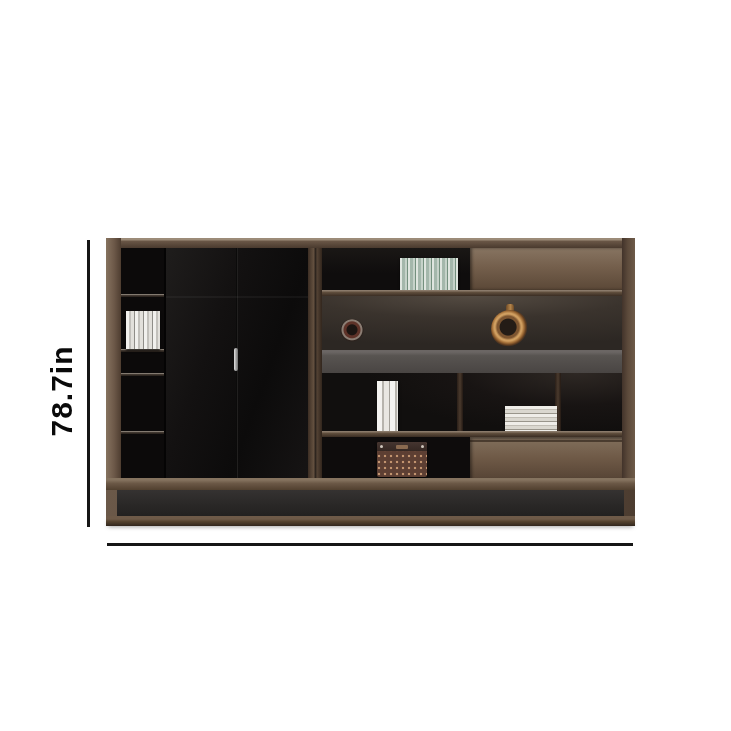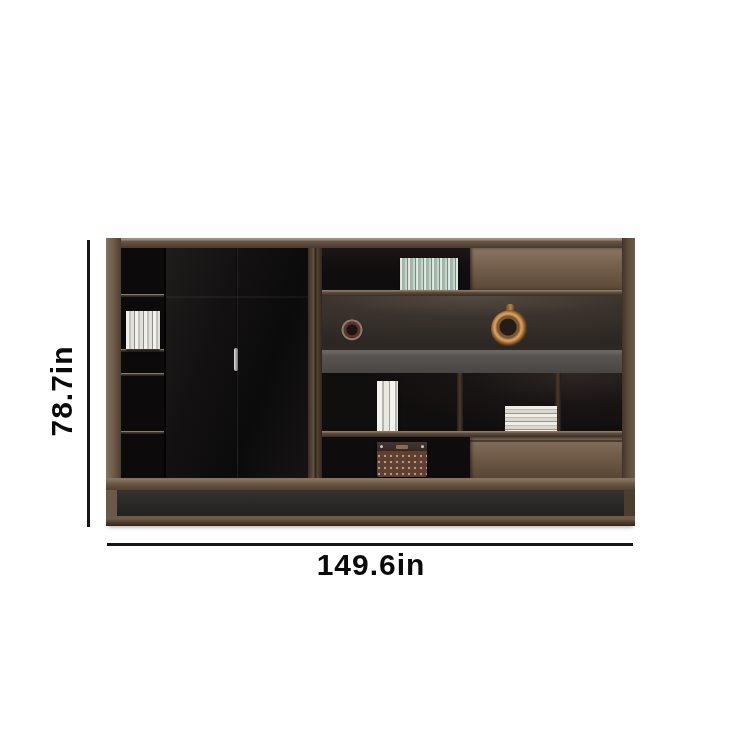--- a/index.html
+++ b/index.html
@@ -115,21 +115,20 @@
     box-shadow:0 3px 4px -2px rgba(0,0,0,.35); }
 </style>
 </head>
 <body>
 
 <div class="stage">
 
   <div class="abs dim-line v-line"></div>
   <div class="abs dim-label v-label">78.7in</div>
   <div class="abs dim-line h-line"></div>
-  <div class="abs dim-label h-label">149.6in</div>
 
   <div class="abs cabinet">
     <div class="abs frame-top"></div>
     <div class="abs frame-left"></div>
     <div class="abs frame-right"></div>
 
     <div class="abs interior">
 
       <div class="abs col-left">
         <div class="abs shelf-thin" style="top:46px"></div>

